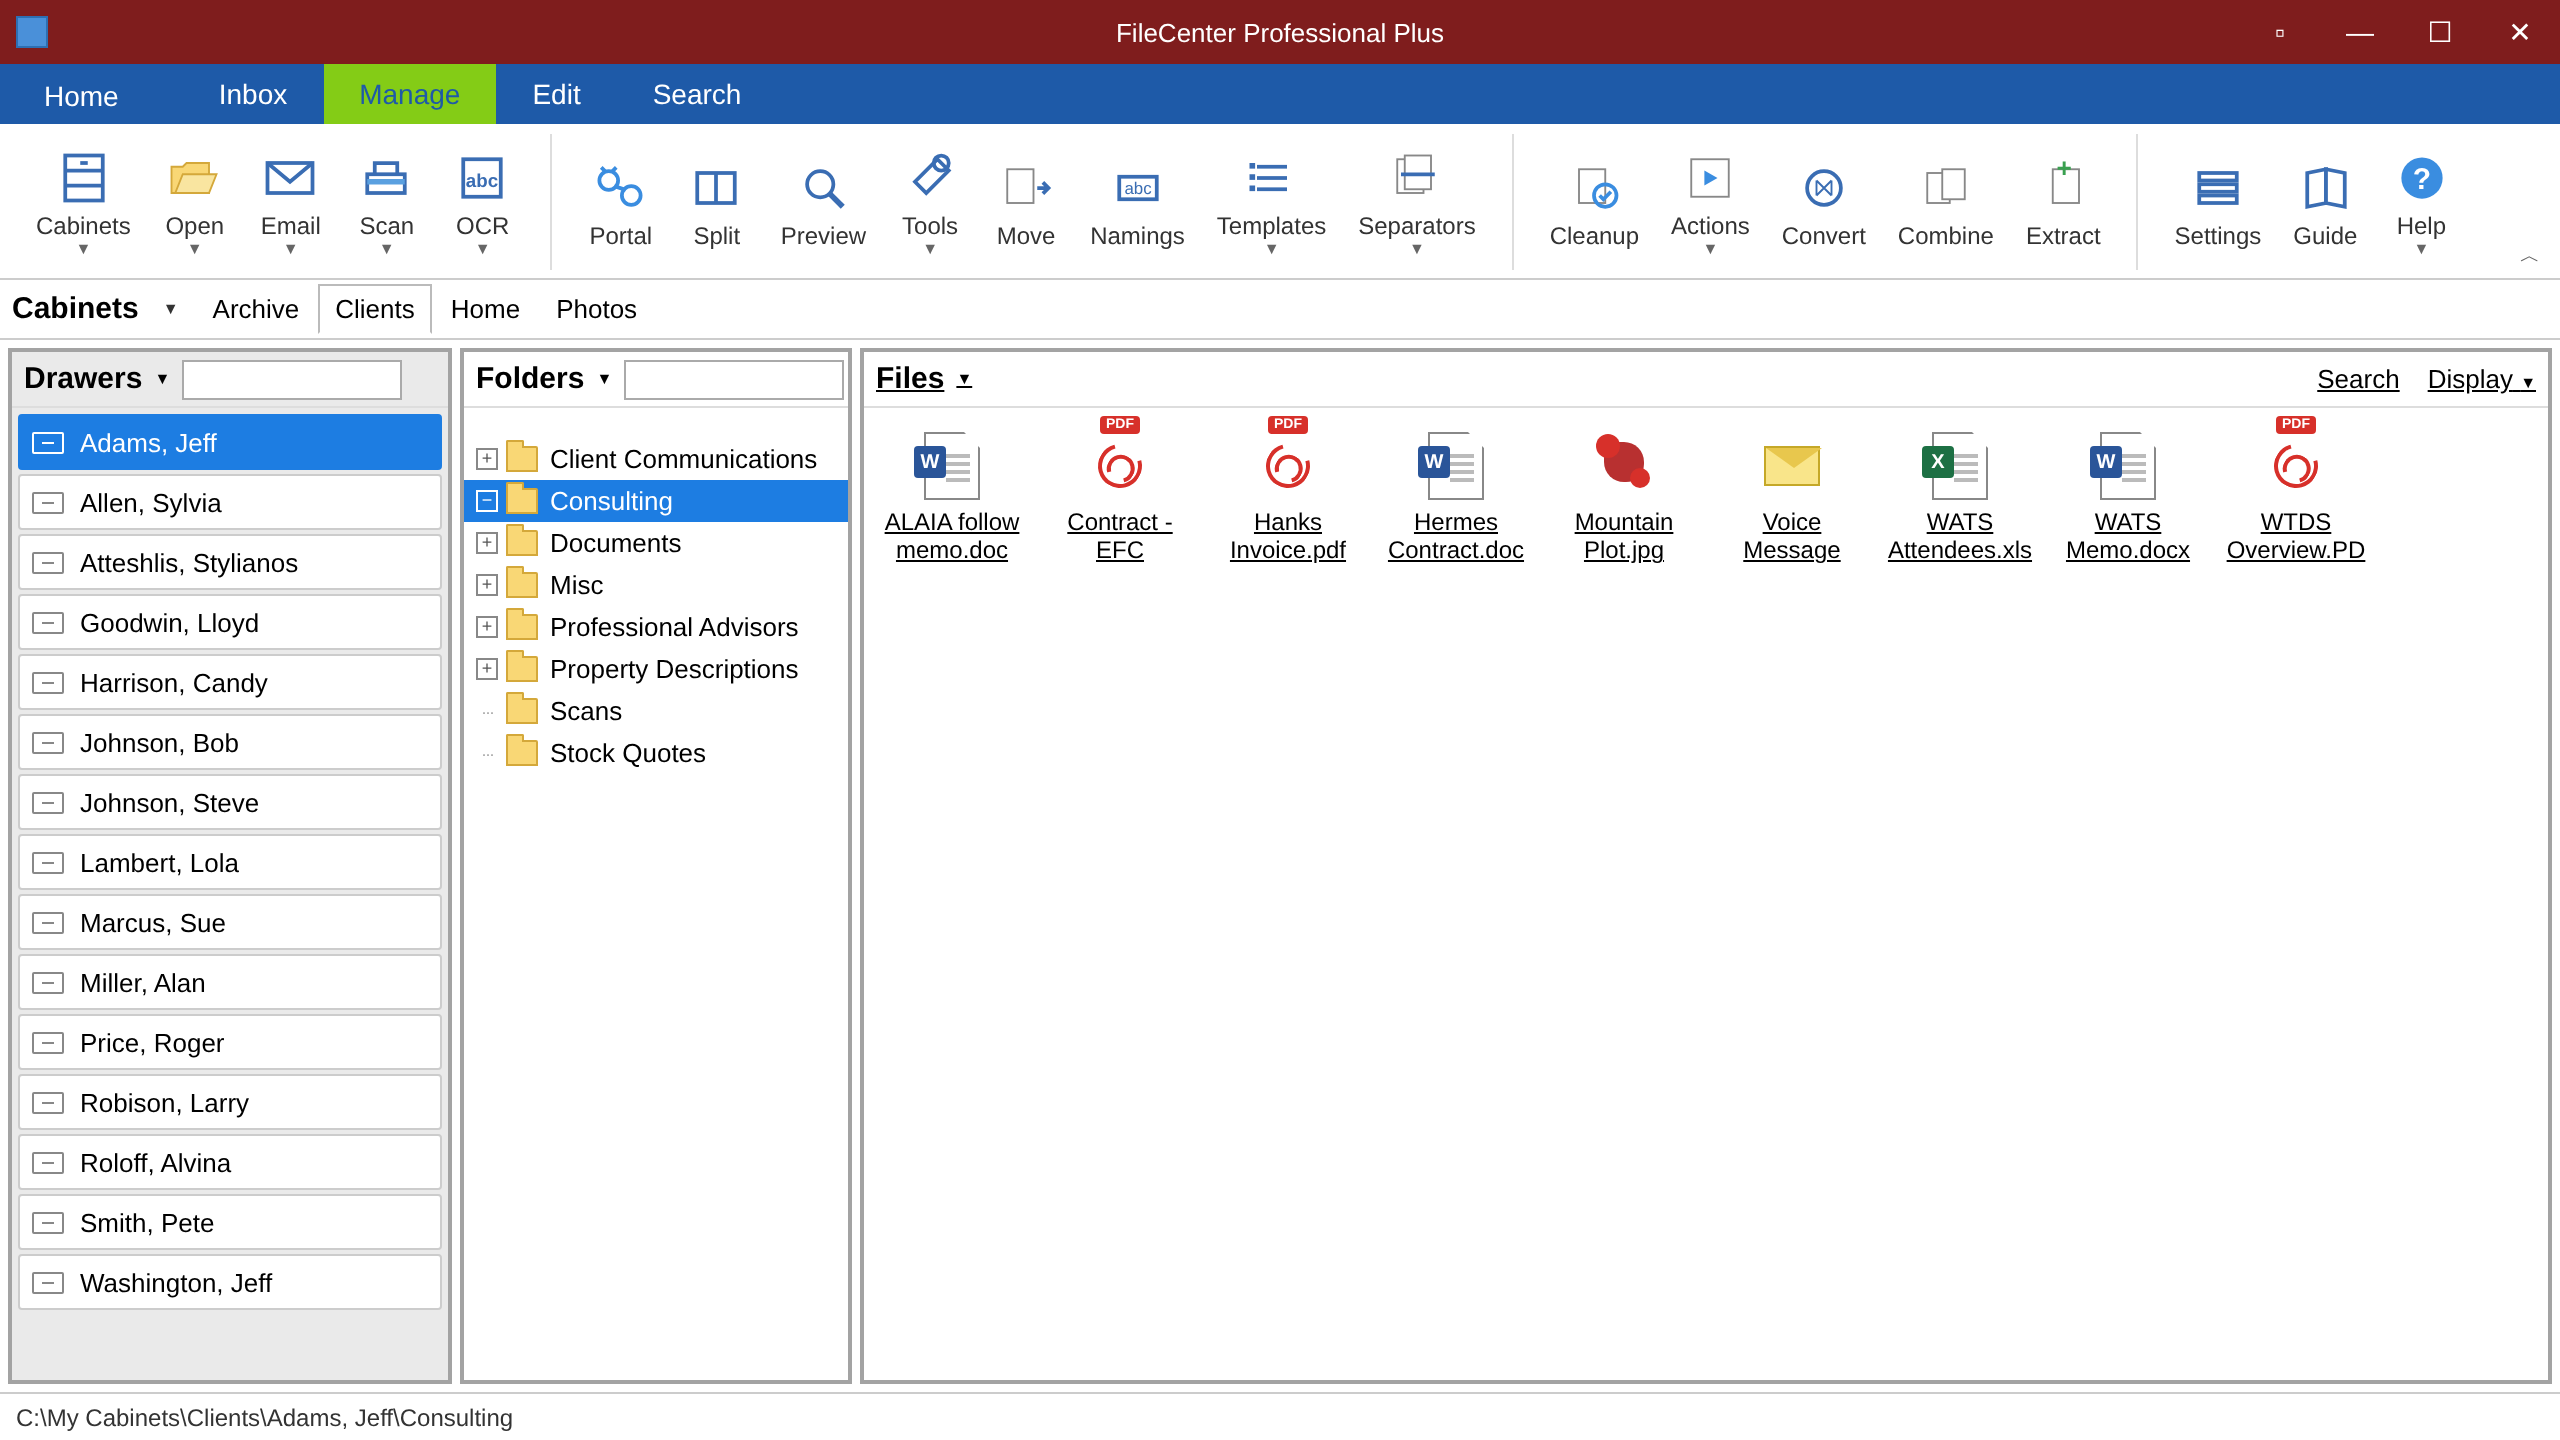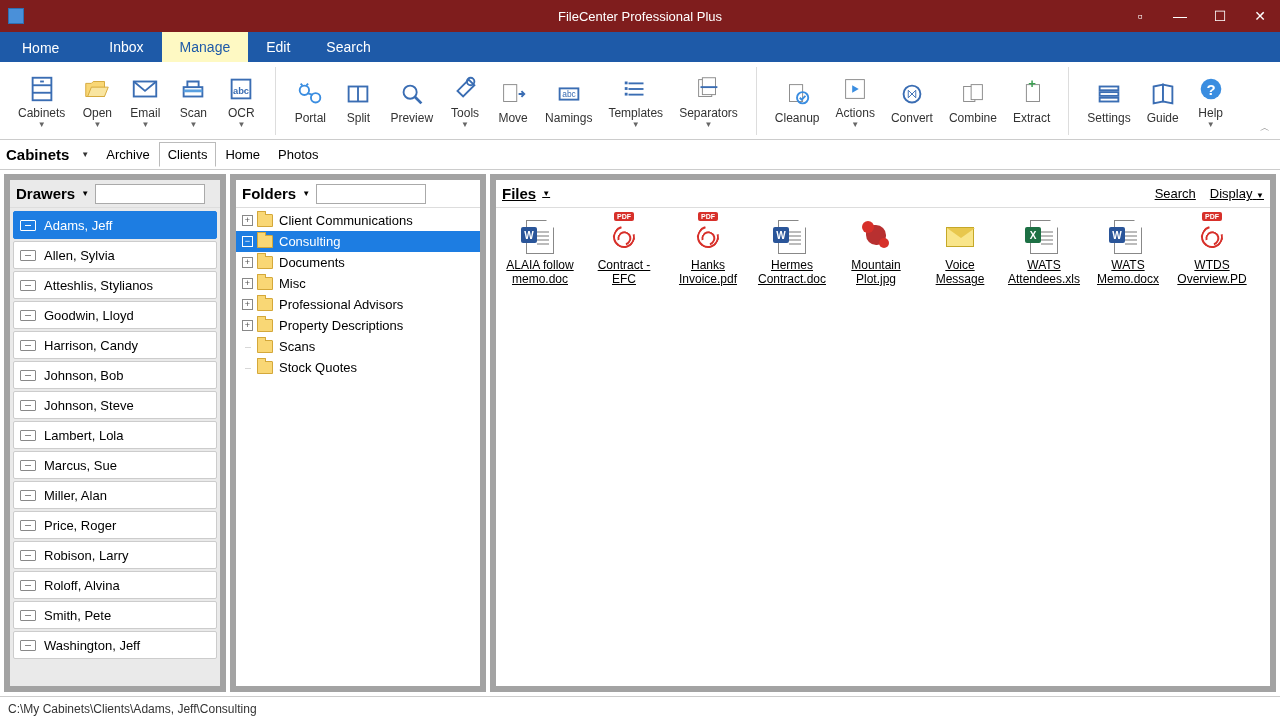--- a/index.html
+++ b/index.html
@@ -9,21 +9,21 @@
 .titlebar { background: #7f1d1d; height: 32px; display: flex; align-items: center; color: #fff; position: relative; }
 .titlebar .app-icon { width: 16px; height: 16px; margin-left: 8px; background: #4a90d9; border: 1px solid #2d6fb3; }
 .titlebar .title { position: absolute; left: 50%; transform: translateX(-50%); font-size: 13px; }
 .titlebar .win-controls { margin-left: auto; display: flex; }
 .titlebar .win-btn { width: 40px; height: 32px; display: flex; align-items: center; justify-content: center; font-size: 14px; cursor: pointer; }
 
 
 .menubar { background: #1e5aa8; height: 30px; display: flex; align-items: flex-end; padding-left: 10px; }
 .menubar .home-item { color: #fff; padding: 6px 12px; cursor: pointer; font-size: 14px; margin-right: 20px; }
 .menubar .tab { color: #fff; padding: 7px 18px; cursor: pointer; font-size: 14px; }
-.menubar .tab.active { background: #fef9c3; color: #1e5aa8; }
+.menubar .tab.active { background: #84cc16; color: #1e5aa8; }
 
 
 .ribbon { background: #fff; border-bottom: 1px solid #ccc; height: 78px; display: flex; align-items: center; padding: 4px 10px; position: relative; }
 .ribbon-group { display: flex; align-items: center; padding-right: 10px; border-right: 1px solid #ddd; margin-right: 10px; height: 68px; }
 .ribbon-group:last-of-type { border-right: none; }
 .ribbon-btn { display: flex; flex-direction: column; align-items: center; justify-content: center; padding: 2px 8px; cursor: pointer; min-width: 44px; height: 66px; }
 .ribbon-btn .ribbon-icon { width: 32px; height: 32px; display: flex; align-items: center; justify-content: center; margin-bottom: 2px; }
 .ribbon-btn .ribbon-label { font-size: 12px; color: #333; text-align: center; line-height: 1; }
 .ribbon-btn .drop-arrow { font-size: 8px; color: #666; margin-top: 1px; }
 .ribbon-collapse { position: absolute; right: 10px; bottom: 4px; font-size: 10px; color: #666; cursor: pointer; }
@@ -35,23 +35,23 @@
 .subbar .subtab { padding: 4px 8px; cursor: pointer; font-size: 13px; border: 1px solid transparent; }
 .subbar .subtab.active { font-weight: normal; border-color: #bbb; border-bottom-color: #fff; background: #fff; }
 .subbar .right-tools { margin-left: auto; display: flex; align-items: center; gap: 14px; padding-right: 6px; }
 .subbar .tool-link { cursor: pointer; color: #333; font-size: 13px; }
 .subbar .nav-arrow { color: #1e5aa8; font-size: 13px; cursor: pointer; }
 .subbar .explorer-check { display: flex; align-items: center; gap: 4px; }
 .subbar .checkbox { width: 12px; height: 12px; border: 1px solid #666; }
 
 
 .workspace { flex: 1; display: flex; padding: 4px; gap: 4px; min-height: 0; }
-.pane { border: 6px solid #a3a3a3; display: flex; flex-direction: column; background: #fff; }
+.pane { border: 2px solid #a3a3a3; display: flex; flex-direction: column; background: #fff; }
 .pane-drawers { width: 222px; background: #eaeaea; }
-.pane-folders { width: 256px; }
+.pane-folders { width: 196px; gap: 13px; }
 .pane-files { flex: 1; text-decoration: underline; }
 
 .pane-header { height: 28px; display: flex; align-items: center; padding: 0 6px; border-bottom: 1px solid #ddd; }
 .pane-header .ph-title { font-weight: bold; font-size: 15px; }
 .pane-header .ph-drop { font-size: 8px; padding: 0 6px; cursor: pointer; }
 .pane-header input { flex: 1; border: 1px solid #aaa; height: 20px; padding: 0 4px; font-size: 12px; max-width: 110px; }
 .pane-header .ph-right { margin-left: auto; display: flex; gap: 14px; }
 .pane-header .ph-link { cursor: pointer; font-size: 13px; }
 
 

